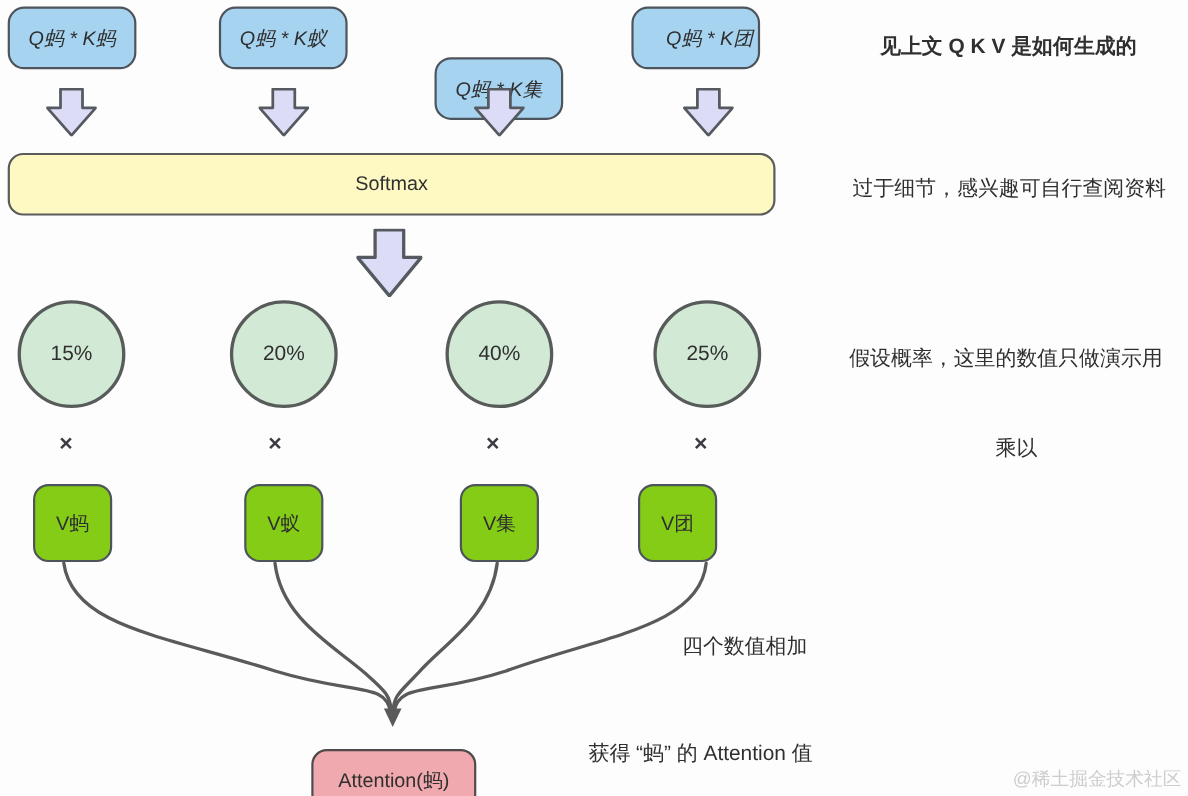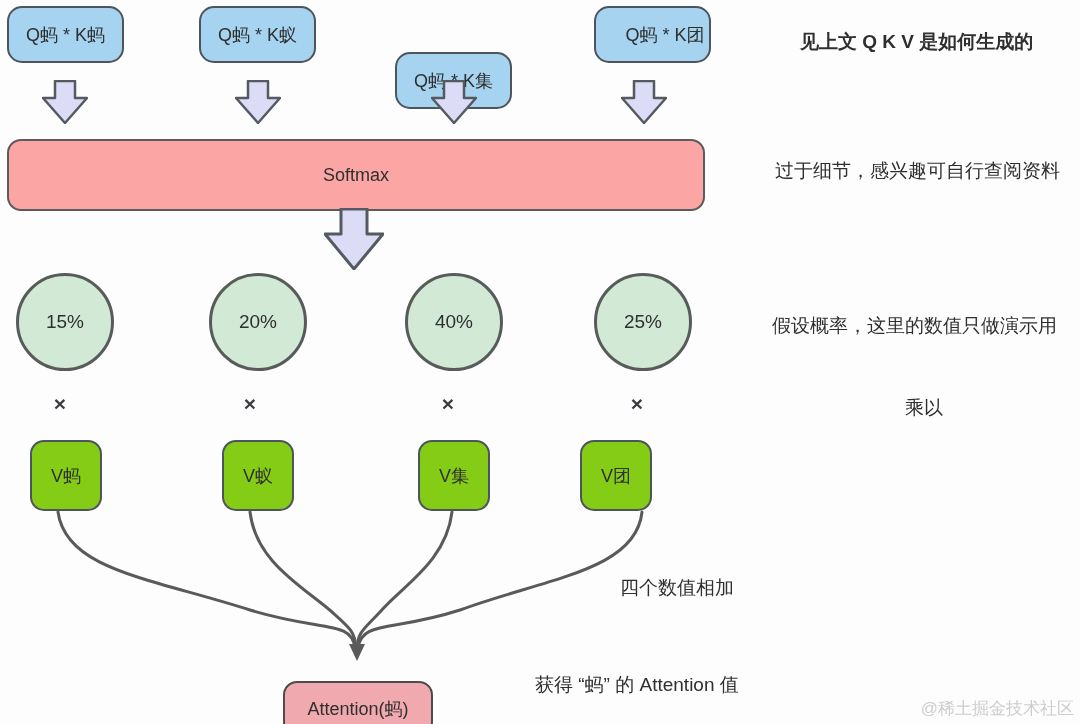--- a/index.html
+++ b/index.html
@@ -7,25 +7,25 @@
     width:1080px;height:724px;position:relative;overflow:hidden;
     background:#fdfdfd;
     font-family:"Liberation Sans","DejaVu Sans",sans-serif;
     color:#333;
   }
   
   .qk-box{
     position:absolute;top:6px;width:117px;height:57px;
     background:#a6d3f0;border:2.5px solid #4e545c;border-radius:15px;
     display:flex;align-items:center;justify-content:center;
-    font-size:18px;color:#2f2f2f;box-sizing:border-box;
+    font-size:18px;color:#2f2f2f;box-sizing:border-box;font-style:italic;
   }
   .softmax-bar{
-    position:absolute;left:7px;top:139px;width:698px;height:72px;
-    background:#fca5a5;border:2.5px solid #5b5b5b;border-radius:14px;
+    position:absolute;left:7px;top:139px;width:698px;height:57px;
+    background:#fef9c3;border:2.5px solid #5b5b5b;border-radius:14px;
     display:flex;align-items:center;justify-content:center;
     font-size:18px;color:#2f2f2f;box-sizing:border-box;
   }
   .prob-circle{
     position:absolute;top:273px;width:98px;height:98px;border-radius:50%;
     background:#d2e9d6;border:3px solid #575c5a;
     display:flex;align-items:center;justify-content:center;
     font-size:19px;color:#2f2f2f;box-sizing:border-box;
   }
   .times{
@@ -64,21 +64,21 @@
   <path class="merge-path" d="M 58,512 C 66,570 150,578 250,610 C 322,632 352,620 355,648"></path>
   <path class="merge-path" d="M 250,512 C 256,562 302,586 332,612 C 350,628 355,632 356,648"></path>
   <path class="merge-path" d="M 452,512 C 446,562 402,586 380,612 C 363,630 358,632 357,648"></path>
   <path class="merge-path" d="M 642,512 C 636,570 548,578 460,610 C 392,632 362,620 358,648"></path>
   <polygon class="merge-head" points="349,644 365,644 357,661"></polygon>
 </svg>
 
 <div class="qk-box" style="left:7px;">Q蚂 * K蚂</div>
 <div class="qk-box" style="left:199px;">Q蚂 * K蚁</div>
 <div class="qk-box" style="left:395px;margin-top:46px;">Q蚂 * K集</div>
-<div class="qk-box" style="left:594px;padding-left:25px;">Q蚂 * K团</div>
+<div class="qk-box" style="left:574px;padding-left:25px;">Q蚂 * K团</div>
 
 <div class="arrow-wrap" style="left:42px;top:80px;">
   <svg width="46" height="44" viewBox="0 0 46 44">
       <polygon class="arrow-shape" points="13,1 33,1 33,18 45,18 23,43 1,18 13,18"></polygon>
     </svg>
 </div>
 <div class="arrow-wrap" style="left:235px;top:80px;">
   <svg width="46" height="44" viewBox="0 0 46 44">
       <polygon class="arrow-shape" points="13,1 33,1 33,18 45,18 23,43 1,18 13,18"></polygon>
     </svg>

